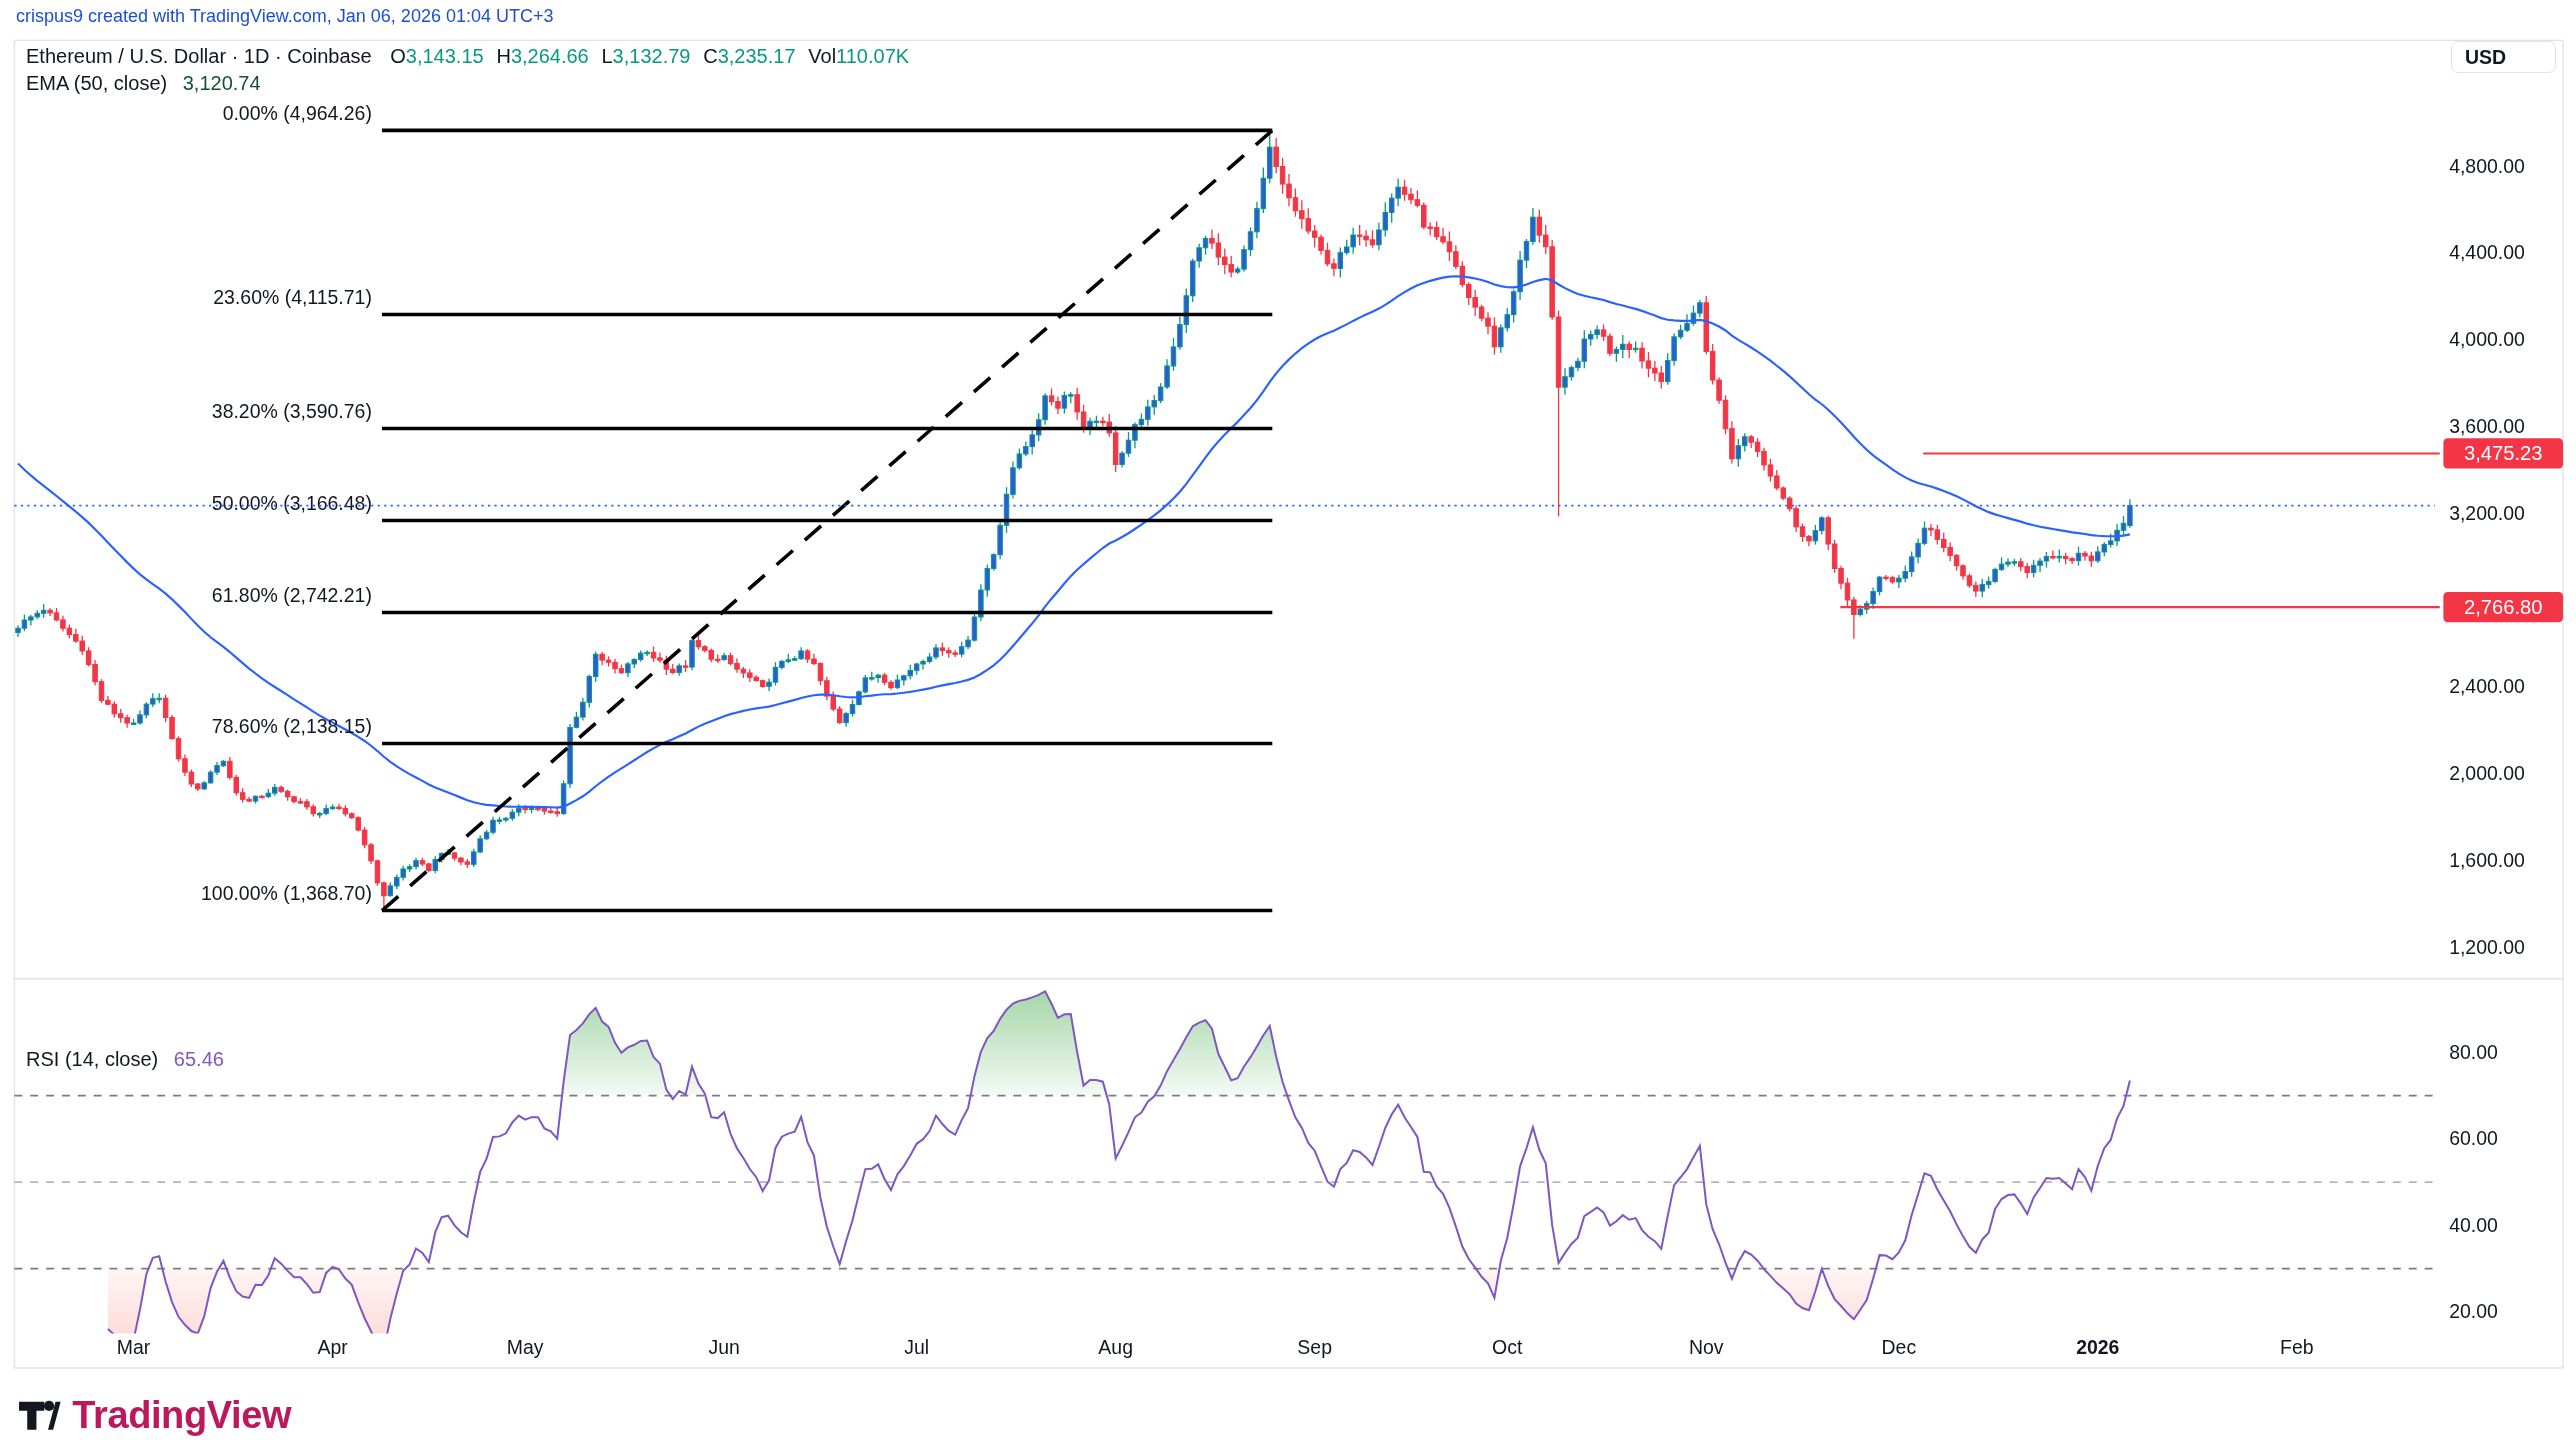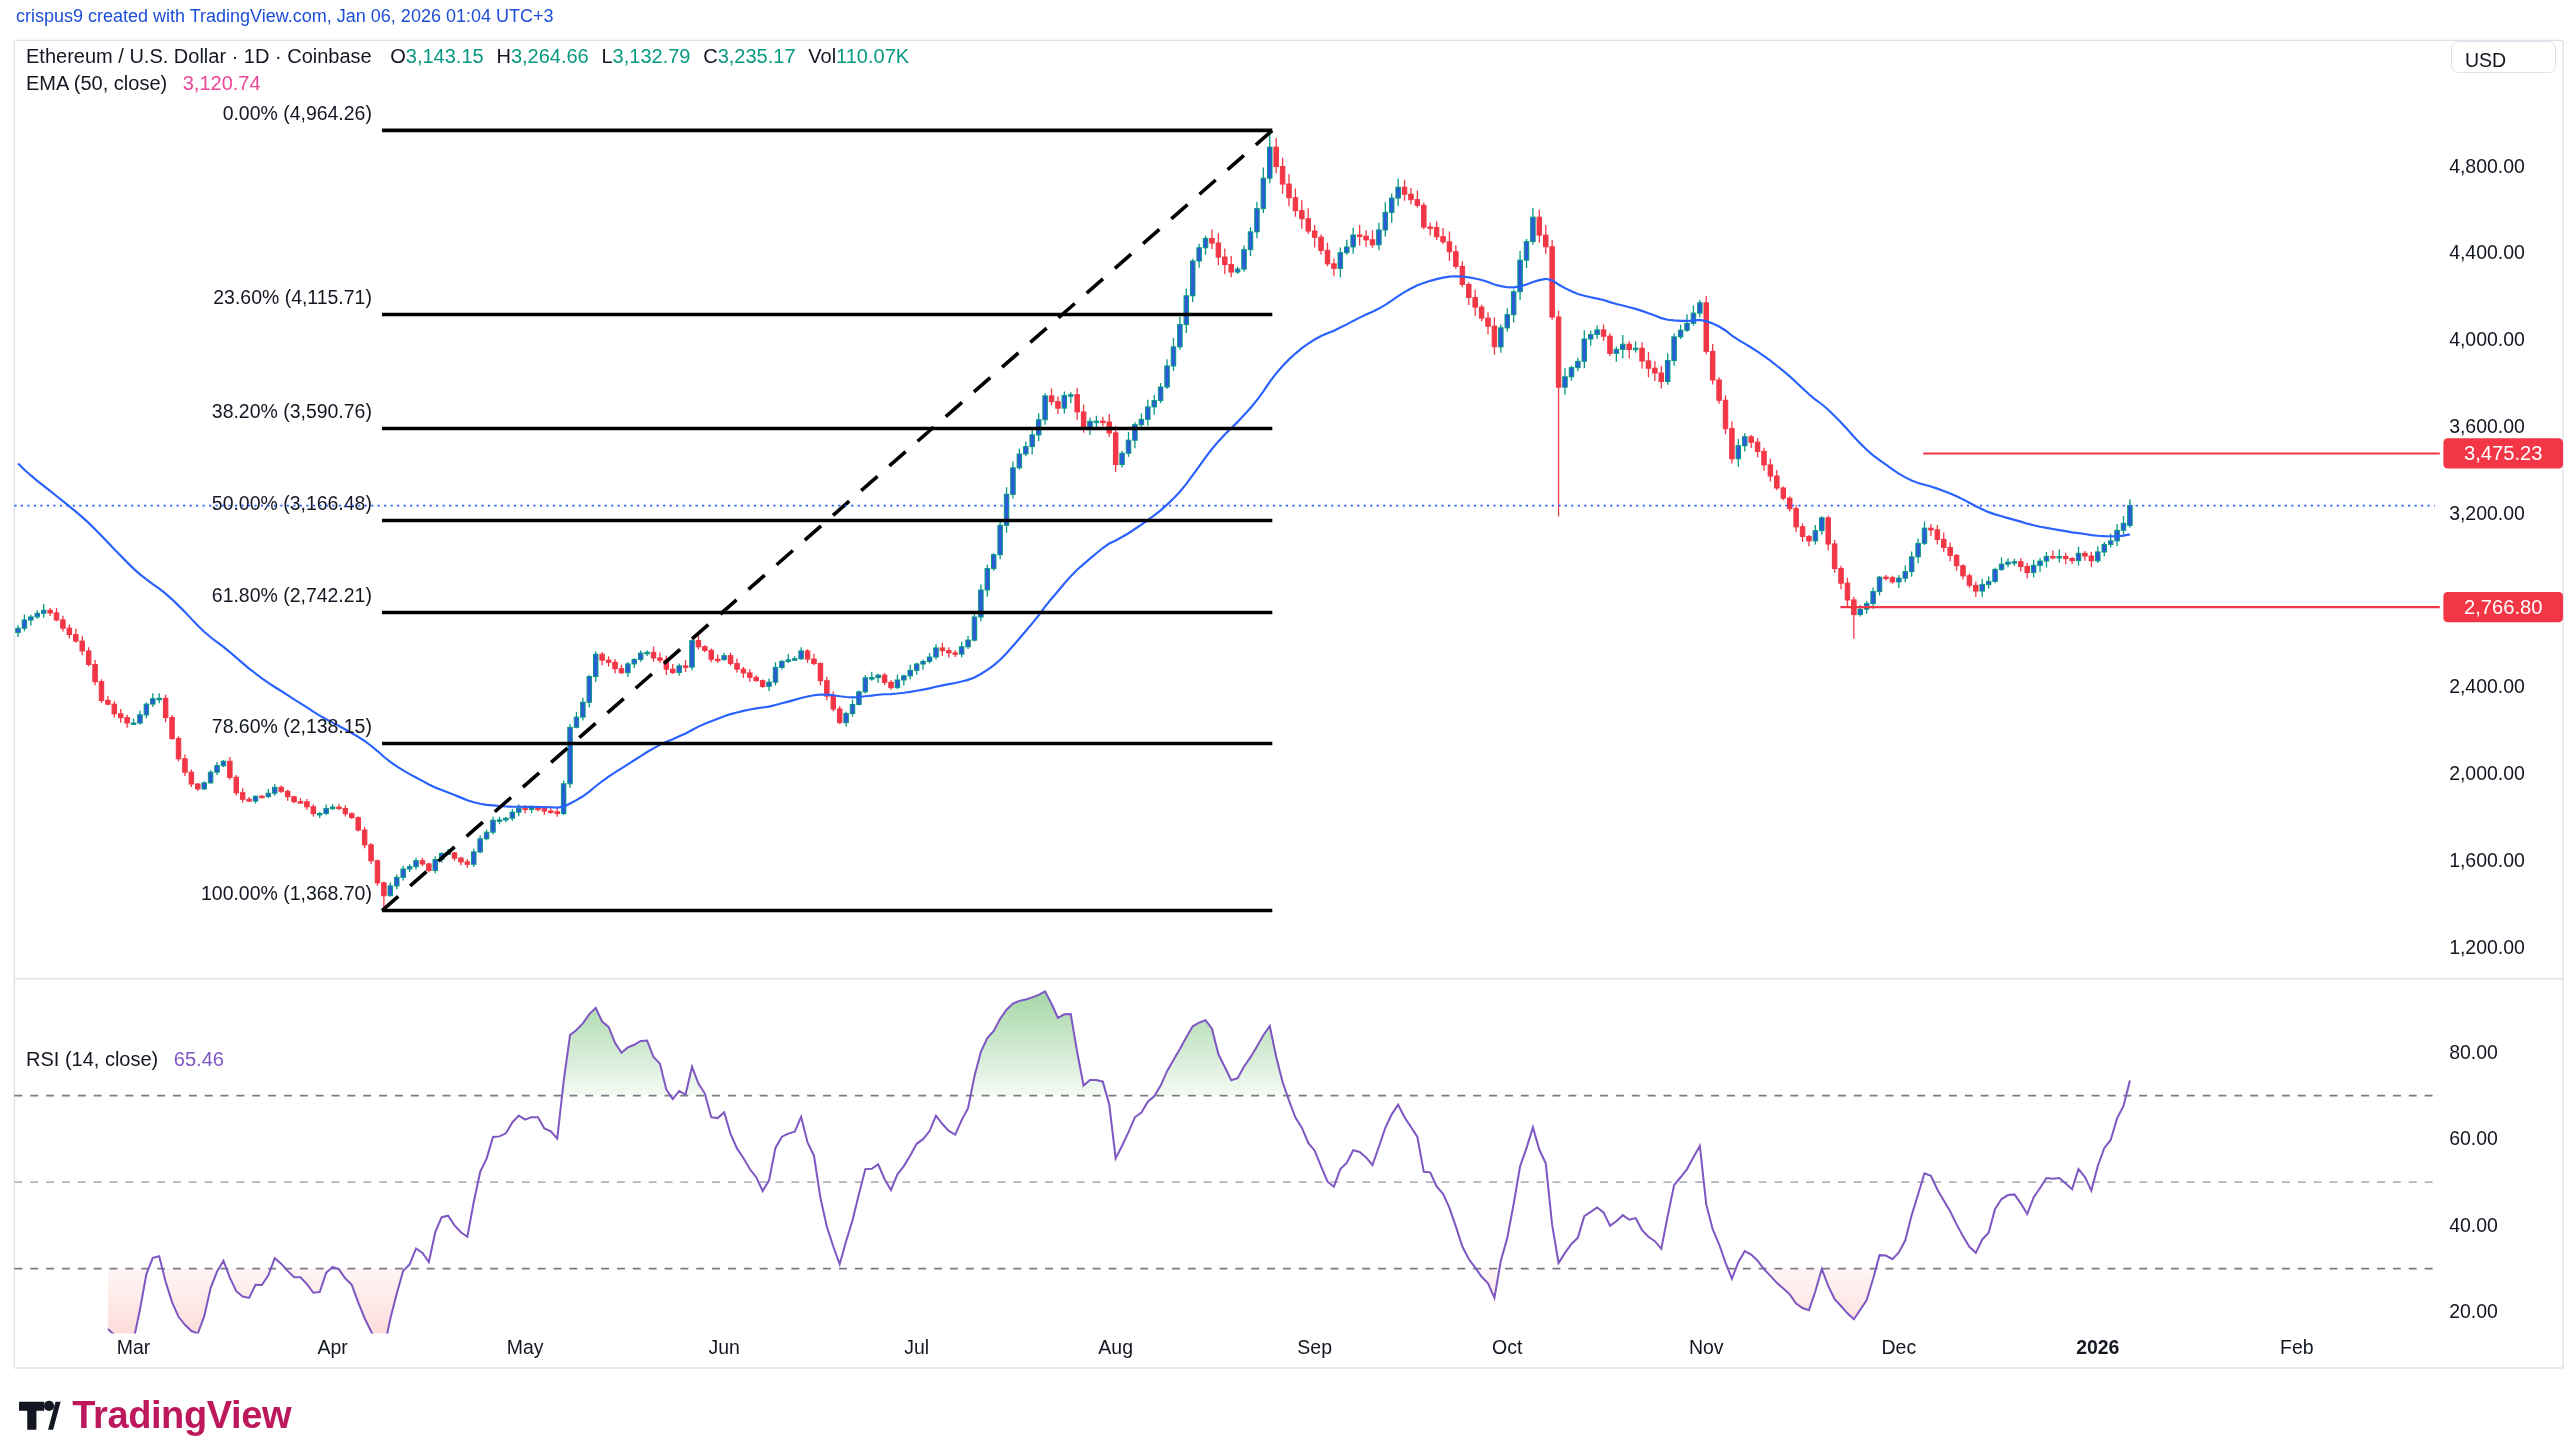--- a/index.html
+++ b/index.html
@@ -5,27 +5,27 @@
   html,body{margin:0;padding:0;background:#fff;}
   .page{position:relative;width:2576px;height:1456px;background:#ffffff;
         font-family:"Liberation Sans",sans-serif;color:#131722;overflow:hidden;}
   #chart{position:absolute;left:0;top:0;}
   .attribution{position:absolute;left:16px;top:5.8px;font-size:18px;color:#1d4ed8;}
   .legend1{position:absolute;left:26px;top:45px;font-size:20px;white-space:nowrap;}
   .legend2{position:absolute;left:26px;top:72px;font-size:20px;white-space:nowrap;}
   .rsi-legend{position:absolute;left:26px;top:1048px;font-size:20px;white-space:nowrap;}
   .lbl{color:#131722;}
   .val-teal{color:#089981;}
-  .val-blue{color:#ec4899;margin-left:10px;}
+  .val-blue{color:#14532d;margin-left:10px;}
   .val-purple{color:#7E57C2;margin-left:10px;}
   .sp{display:inline-block;width:13px;}
   .spn{display:inline-block;width:7.2px;}
   .usd-btn{position:absolute;left:2451px;top:41px;width:105px;height:32px;box-sizing:border-box;
-           border:1.4px solid #E0E3EB;border-radius:7.2px;display:flex;align-items:flex-end;
-           padding-left:13px;font-size:19.5px;color:#131722;background:#fff;cursor:pointer;}
+           border:1.4px solid #E0E3EB;border-radius:7.2px;display:flex;align-items:center;
+           padding-left:13px;font-size:19.5px;color:#131722;background:#fff;cursor:pointer;font-weight:bold;}
   .tv-logo{position:absolute;left:17.3px;top:1394px;display:flex;align-items:center;gap:10px;}
   .tv-logo svg{display:block;}
   .tv-logo-text{font-size:38px;font-weight:700;color:#be185d;letter-spacing:-0.4px;}
   svg text{font-family:"Liberation Sans",sans-serif;}
 </style>
 </head>
 <body>
 
 <div class="page">
 

